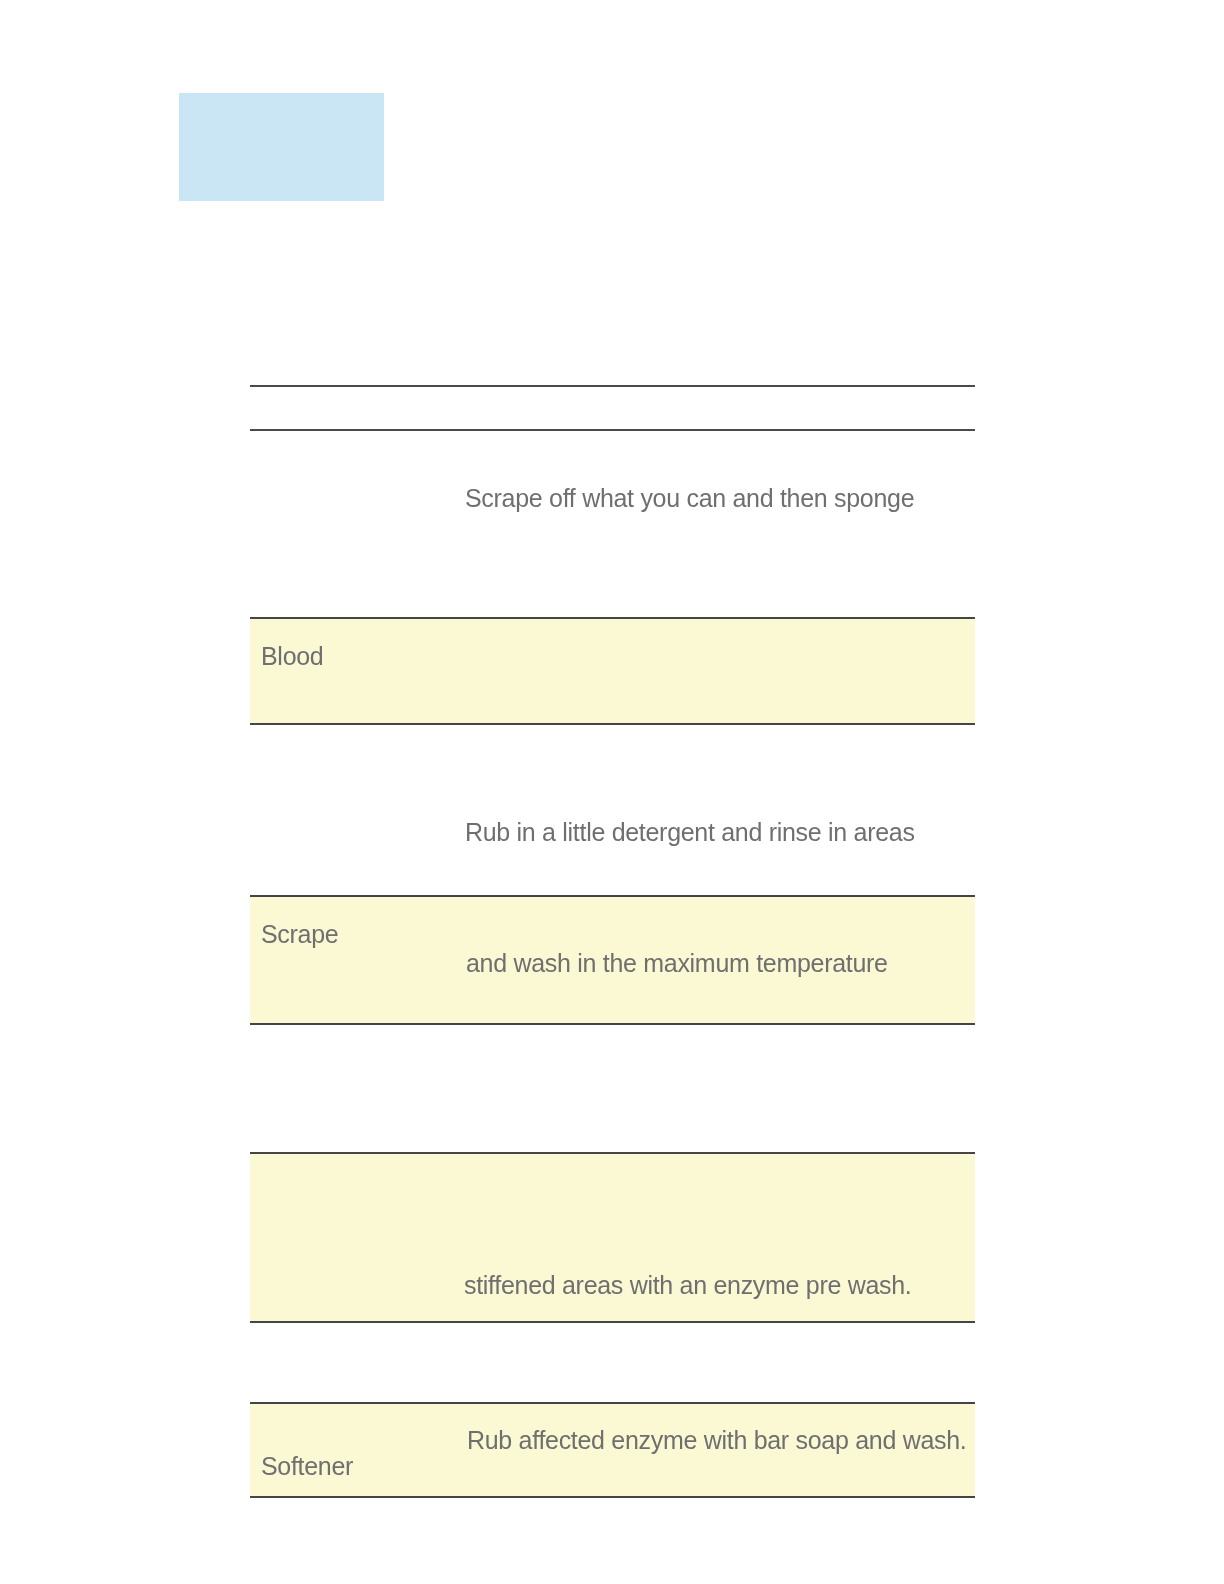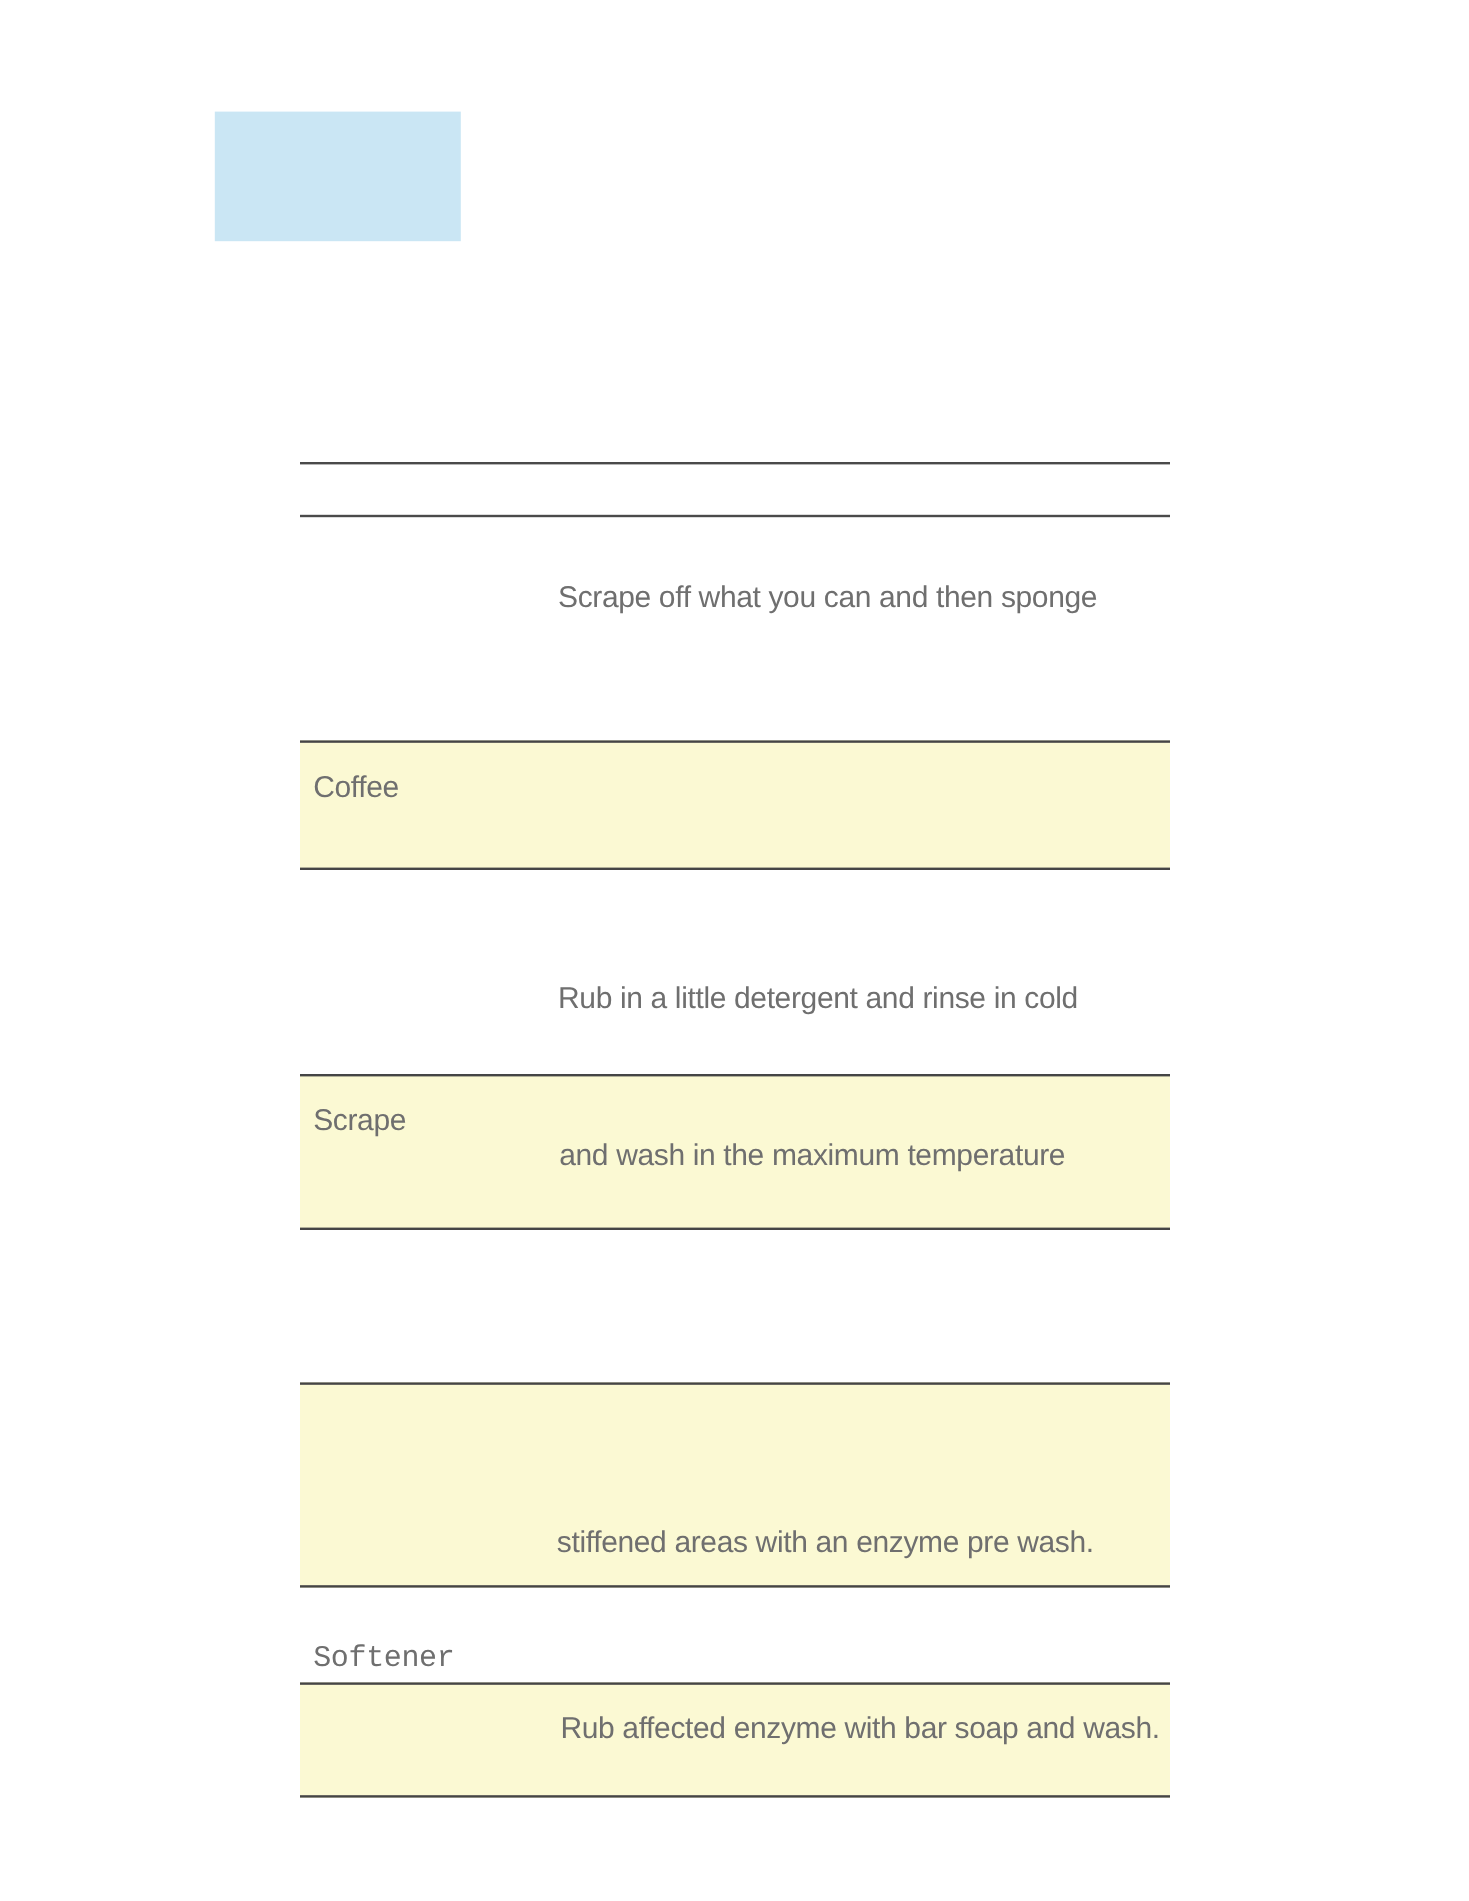--- a/index.html
+++ b/index.html
@@ -47,38 +47,38 @@
     white-space:nowrap;
   }
   .t-scrape    { left:465px; top:483px;  }
   .t-blood     { left:261px; top:641px;  }
   .t-detergent { left:465px; top:817px;  }
   .t-coffee    { left:261px; top:919px;  }
   .t-wash      { left:466px; top:948px;  }
   .t-vinegar   { left:466px; top:1175px; }
   .t-stiffened { left:464px; top:1270px; }
   .t-barsoap   { left:467px; top:1425px; }
-  .t-softener  { left:261px; top:1367px;font-family:Liberation Mono, monospace; }
+  .t-softener  { left:261px; top:1451px; }
 </style>
 </head>
 <body>
 
 <div class="page">
 
   <div class="blue-block" style="background: rgb(202, 230, 244);"></div>
 
   <div class="rule rule-1"></div>
   <div class="rule rule-2"></div>
 
   <div class="t t-scrape">Scrape off what you can and then sponge</div>
 
   <div class="row row-blood" style="background: rgb(251, 249, 211);"></div>
-  <div class="t t-blood">Coffee</div>
+  <div class="t t-blood">Blood</div>
 
-  <div class="t t-detergent">Rub in a little detergent and rinse in cold</div>
+  <div class="t t-detergent">Rub in a little detergent and rinse in areas</div>
 
   <div class="row row-coffee" style="background: rgb(251, 249, 211);"></div>
   <div class="t t-coffee">Scrape</div>
   <div class="t t-wash">and wash in the maximum temperature</div>
 
   <div class="row row-vinegar" style="background: rgb(251, 249, 211);"></div>
   <div class="t t-stiffened">stiffened areas with an enzyme pre wash.</div>
 
   <div class="row row-softener" style="background: rgb(251, 249, 211);"></div>
   <div class="t t-barsoap">Rub affected enzyme with bar soap and wash.</div>

